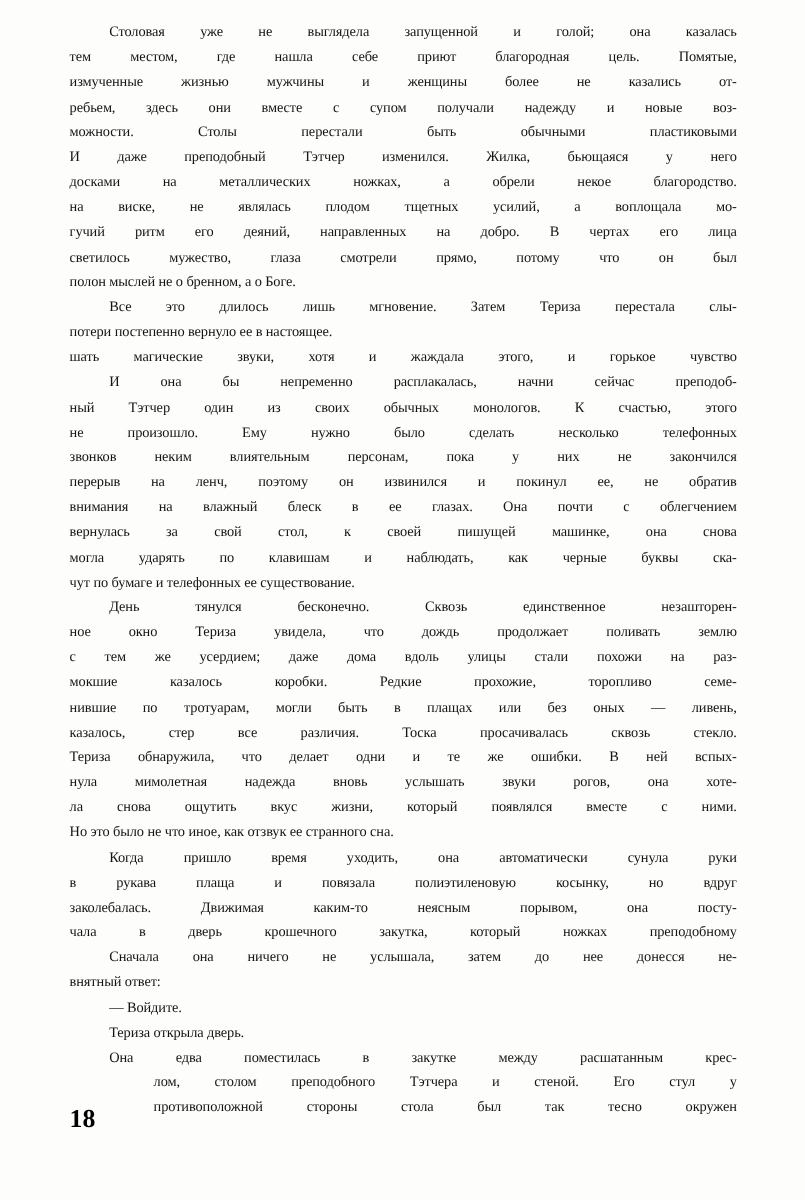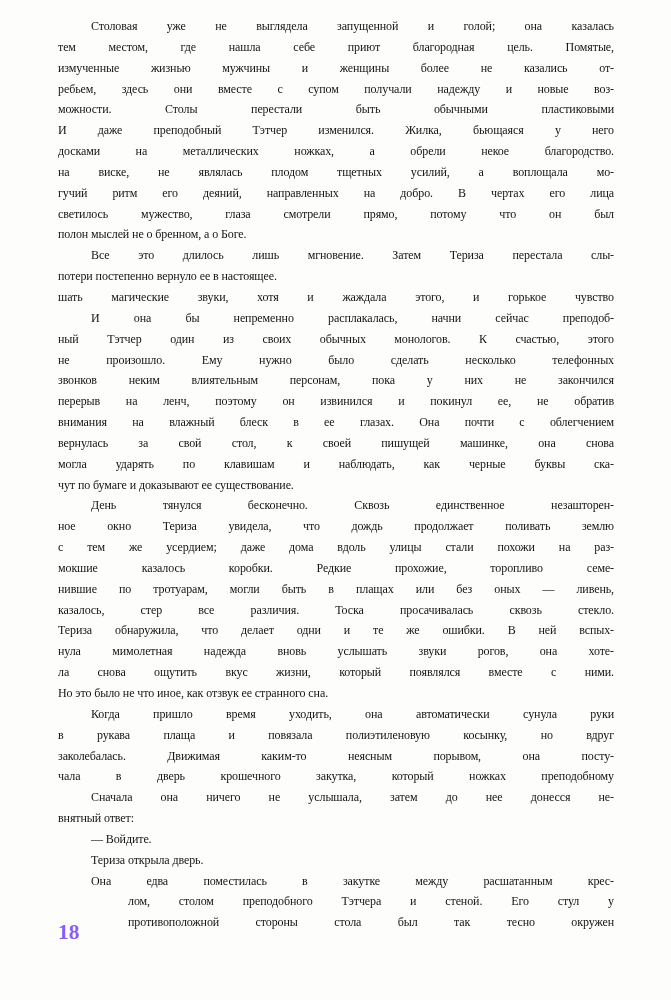--- a/index.html
+++ b/index.html
@@ -40,21 +40,21 @@
   }
   .line.hang {
     padding-left: 70px;
   }
   .page-number {
     position: absolute;
     left: 58px;
     top: 920px;
     font-size: 21.5px;
     font-weight: 700;
-    color: #8b5cf6;
+    color: #000000;
   }
 </style>
 </head>
 <body>
 
 <div class="page">
   <div class="text-block">
       <div class="line indent">Столовая уже не выглядела запущенной и голой; она казалась</div>
       <div class="line">тем местом, где нашла себе приют благородная цель. Помятые,</div>
       <div class="line">измученные жизнью мужчины и женщины более не казались от-</div>
@@ -70,21 +70,21 @@
       <div class="line left">потери постепенно вернуло ее в настоящее.</div>
       <div class="line">шать магические звуки, хотя и жаждала этого, и горькое чувство</div>
       <div class="line indent">И она бы непременно расплакалась, начни сейчас преподоб-</div>
       <div class="line">ный Тэтчер один из своих обычных монологов. К счастью, этого</div>
       <div class="line">не произошло. Ему нужно было сделать несколько телефонных</div>
       <div class="line">звонков неким влиятельным персонам, пока у них не закончился</div>
       <div class="line">перерыв на ленч, поэтому он извинился и покинул ее, не обратив</div>
       <div class="line">внимания на влажный блеск в ее глазах. Она почти с облегчением</div>
       <div class="line">вернулась за свой стол, к своей пишущей машинке, она снова</div>
       <div class="line">могла ударять по клавишам и наблюдать, как черные буквы ска-</div>
-      <div class="line left">чут по бумаге и доказывают ее существование.</div>
+      <div class="line left">чут по бумаге и телефонных ее существование.</div>
       <div class="line indent">День тянулся бесконечно. Сквозь единственное незашторен-</div>
       <div class="line">ное окно Териза увидела, что дождь продолжает поливать землю</div>
       <div class="line">с тем же усердием; даже дома вдоль улицы стали похожи на раз-</div>
       <div class="line">мокшие казалось коробки. Редкие прохожие, торопливо семе-</div>
       <div class="line">нившие по тротуарам, могли быть в плащах или без оных — ливень,</div>
       <div class="line">казалось, стер все различия. Тоска просачивалась сквозь стекло.</div>
       <div class="line">Териза обнаружила, что делает одни и те же ошибки. В ней вспых-</div>
       <div class="line">нула мимолетная надежда вновь услышать звуки рогов, она хоте-</div>
       <div class="line">ла снова ощутить вкус жизни, который появлялся вместе с ними.</div>
       <div class="line left">Но это было не что иное, как отзвук ее странного сна.</div>

